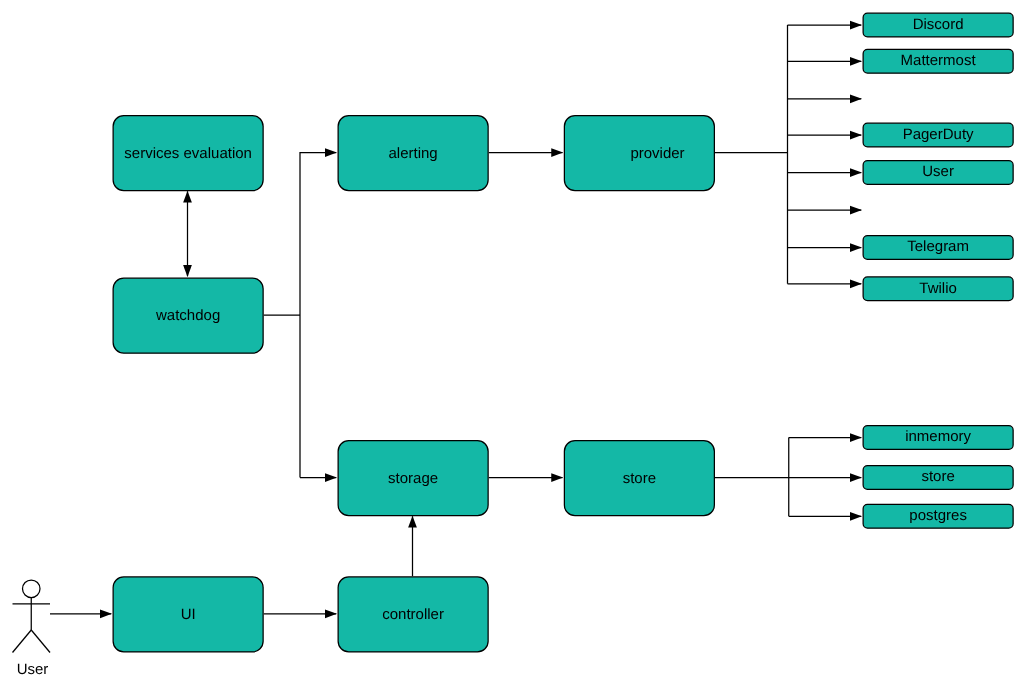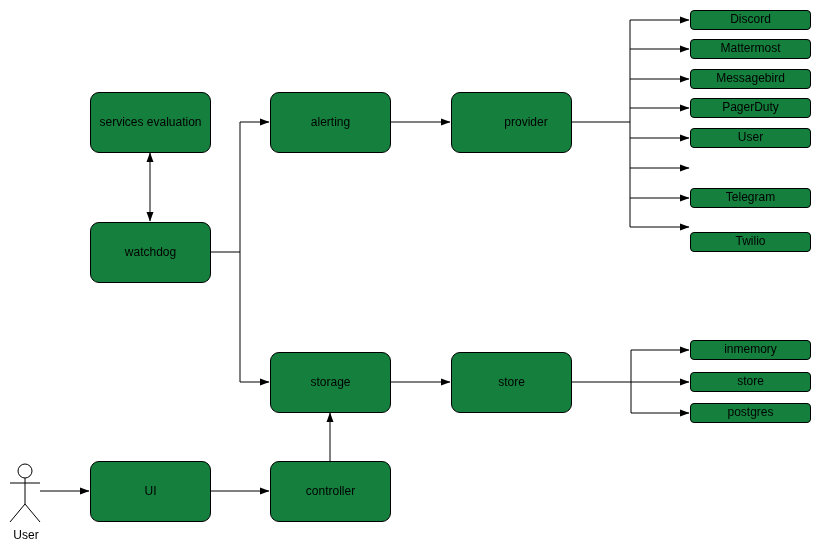--- a/index.html
+++ b/index.html
@@ -35,21 +35,21 @@
     fill: none;
   }
   .figure-head {
     stroke: #000000;
     stroke-width: 1;
     fill: #ffffff;
   }
   .node {
     position: absolute;
     box-sizing: border-box;
-    background: #15803d;
+    background: #14b8a6;
     border: 1px solid #000000;
     display: flex;
     align-items: center;
     justify-content: center;
     font-size: 12px;
     line-height: 1.1;
     text-align: center;
     white-space: nowrap;
   }
   .node.big {
@@ -131,25 +131,24 @@
   <div class="node big" style="left:90px;  top:222px;">watchdog</div>
   <div class="node big" style="left:270px; top:92px;">alerting</div>
   <div class="node big" style="left:451px; top:92px;padding-left:29px;">provider</div>
   <div class="node big" style="left:270px; top:352px;">storage</div>
   <div class="node big" style="left:451px; top:352px;">store</div>
   <div class="node big" style="left:90px;  top:461px;">UI</div>
   <div class="node big" style="left:270px; top:461px;">controller</div>
 
   <div class="node leaf" style="left:690px; top:10px;">Discord</div>
   <div class="node leaf" style="left:690px; top:39px;">Mattermost</div>
-  <div class="node leaf" style="left:690px; top:69px;">Messagebird</div>
   <div class="node leaf" style="left:690px; top:98px;">PagerDuty</div>
   <div class="node leaf" style="left:690px; top:128px;">User</div>
   <div class="node leaf" style="left:690px; top:188px;">Telegram</div>
-  <div class="node leaf" style="left:690px; top:232px;">Twilio</div>
+  <div class="node leaf" style="left:690px; top:221px;">Twilio</div>
 
   <div class="node leaf" style="left:690px; top:340px;">inmemory</div>
   <div class="node leaf" style="left:690px; top:372px;">store</div>
   <div class="node leaf" style="left:690px; top:403px;">postgres</div>
 
   <div class="actor-label">User</div>
 
 </div>
 
 </body></html>

